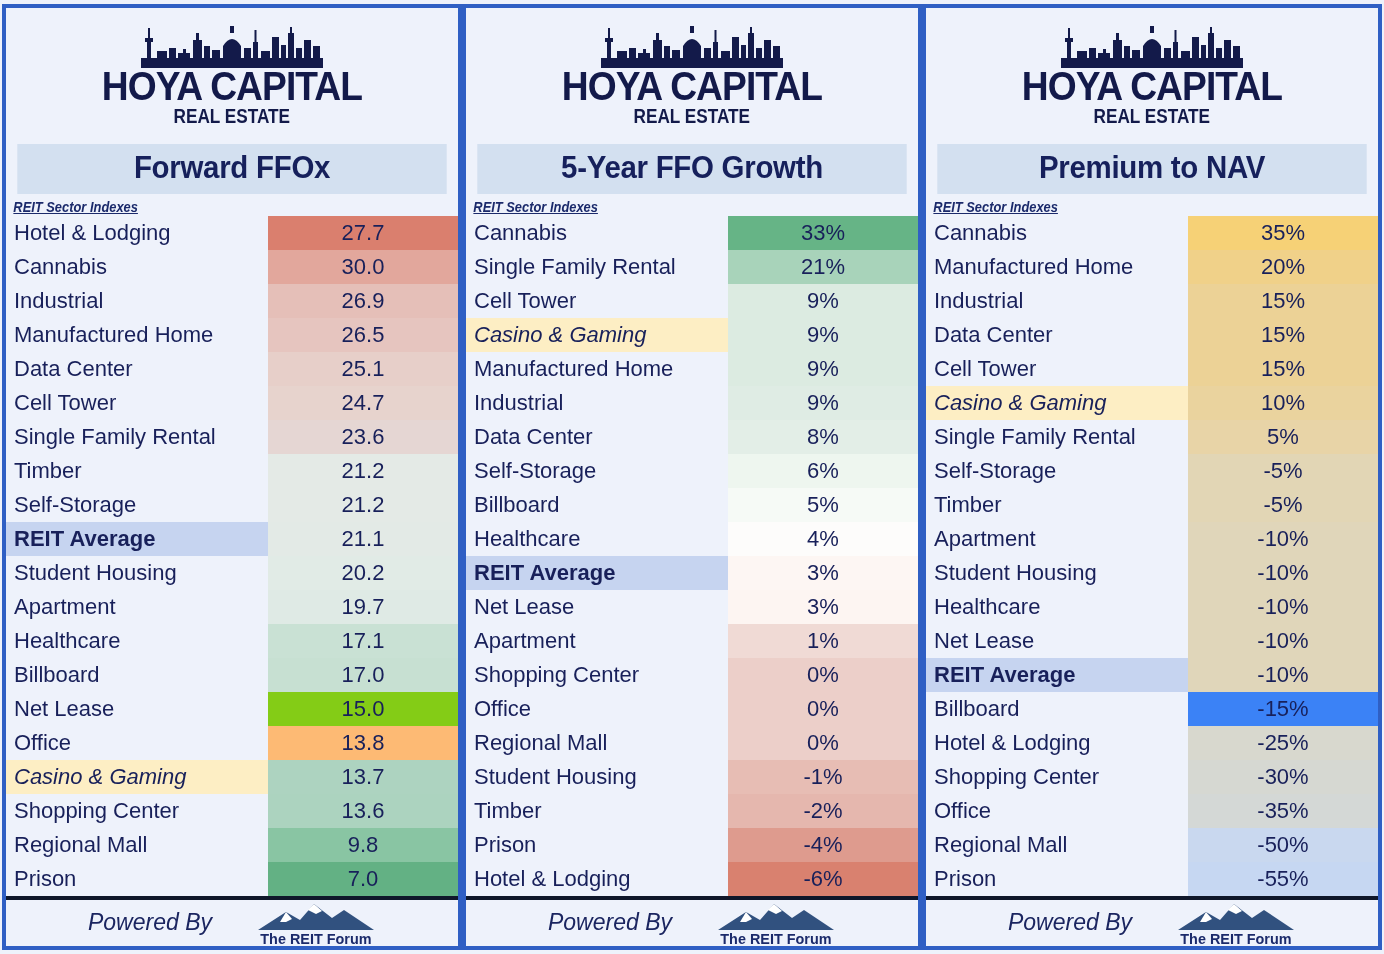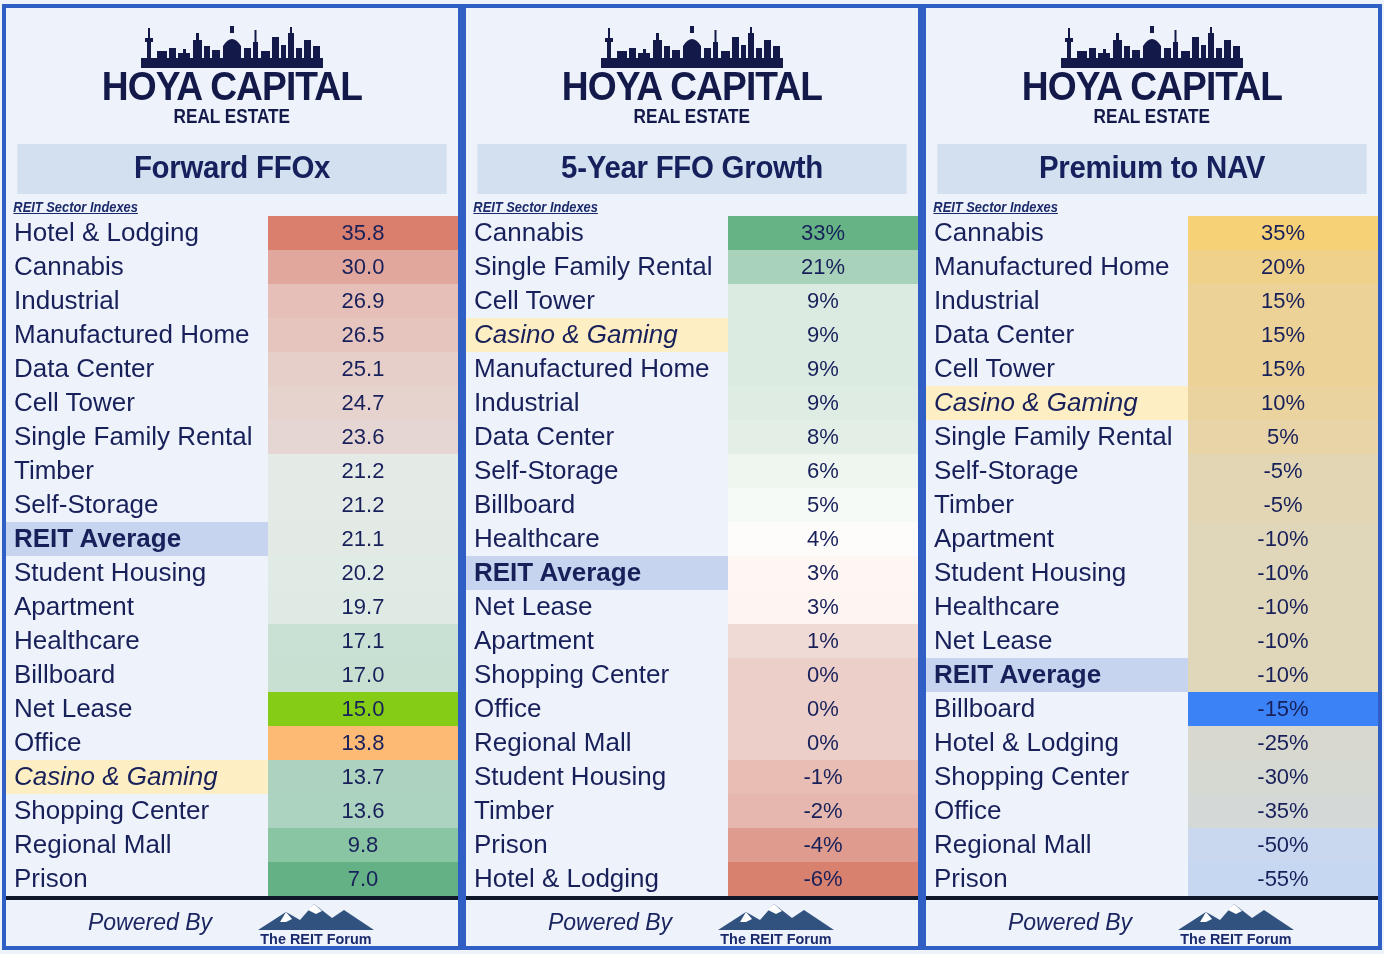--- a/index.html
+++ b/index.html
@@ -45,21 +45,21 @@
     font-size:14px; font-style:italic; font-weight:bold;
     text-decoration:underline; color:#1b2a6b;
     padding:5px 0 1px 8px;
     transform:scaleX(0.92); transform-origin:left center;
   }
   
   .rows{ flex:1 1 auto; position:relative; }
   .row{ display:flex; height:34px; align-items:stretch; }
   .label{
     flex:1 1 auto; display:flex; align-items:center;
-    padding-left:8px; font-size:26px; color:#18205a;
+    padding-left:8px; font-size:22px; color:#18205a;
     background:#eef2fb; white-space:nowrap; overflow:hidden;
   }
   .label.hl{ background:#fdeec4;font-style:italic; }
   .label.avg{ background:#c6d4f0; font-weight:bold; }
   .val{
     width:190px; flex:0 0 190px;
     display:flex; align-items:center; justify-content:center;
     font-size:22px; color:#18205a;
   }
   
@@ -113,21 +113,21 @@
           </svg>
         <div class="logo-main">HOYA CAPITAL</div>
         <div class="logo-sub">REAL ESTATE</div>
       </div>
     </div>
     <div class="title">Forward FFOx</div>
     <div class="subhead">REIT Sector Indexes</div>
     <div class="rows">
         <div class="row">
         <div class="label">Hotel &amp; Lodging</div>
-        <div class="val" style="background:#da7f6e">35.8</div>
+        <div class="val" style="background:#da7f6e">27.7</div>
       </div>
         <div class="row">
         <div class="label">Cannabis</div>
         <div class="val" style="background:#e2a79c">30.0</div>
       </div>
         <div class="row">
         <div class="label">Industrial</div>
         <div class="val" style="background:#e5bfb8">26.9</div>
       </div>
         <div class="row">

